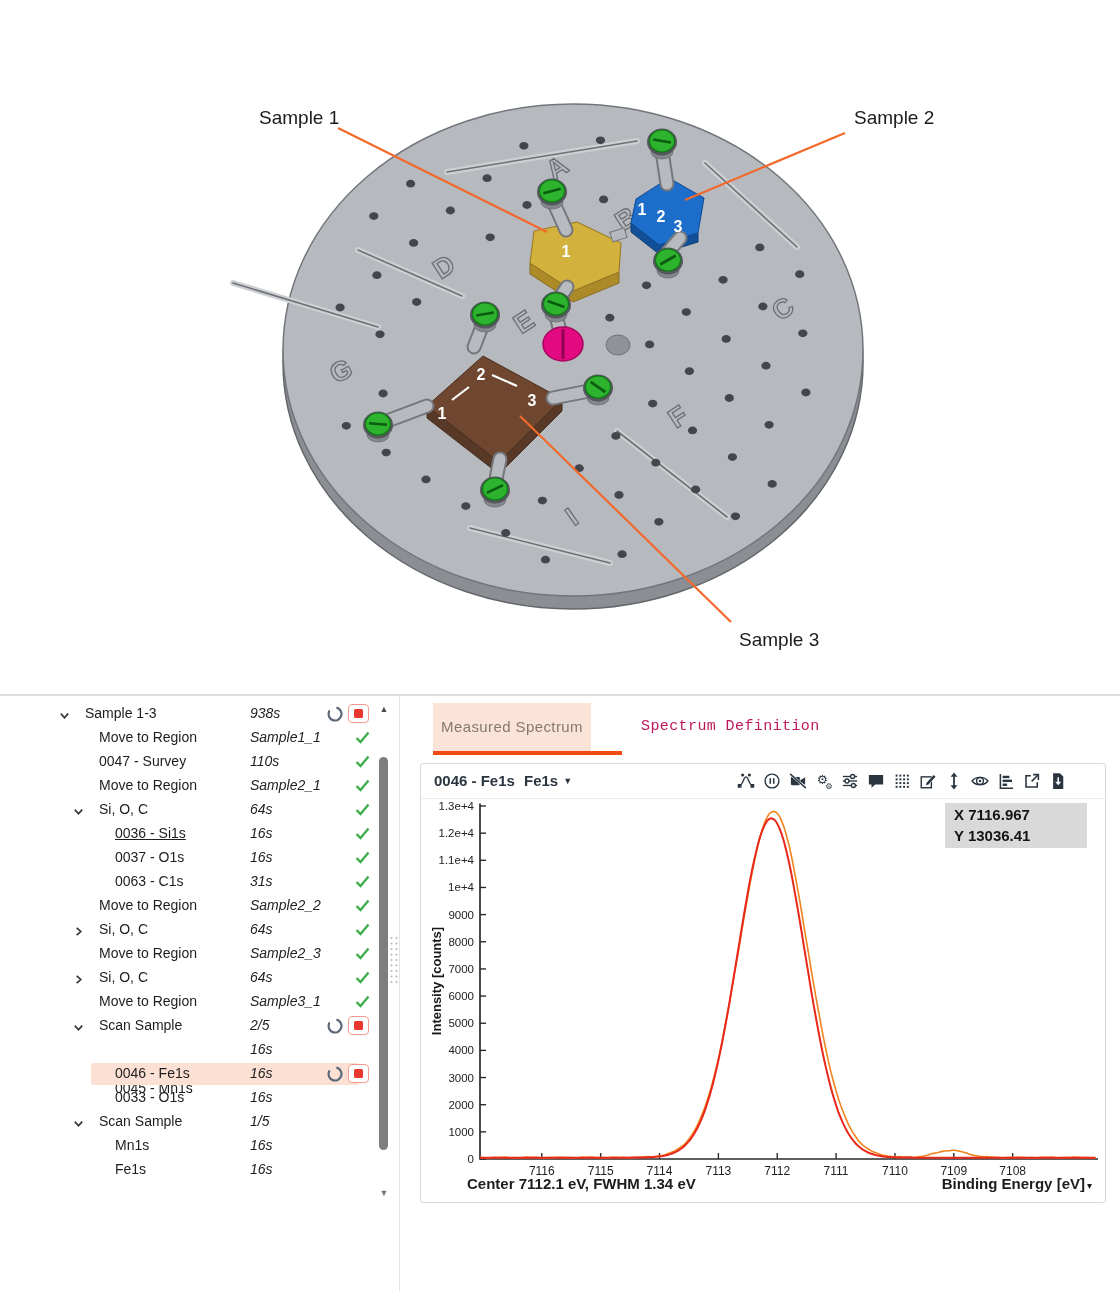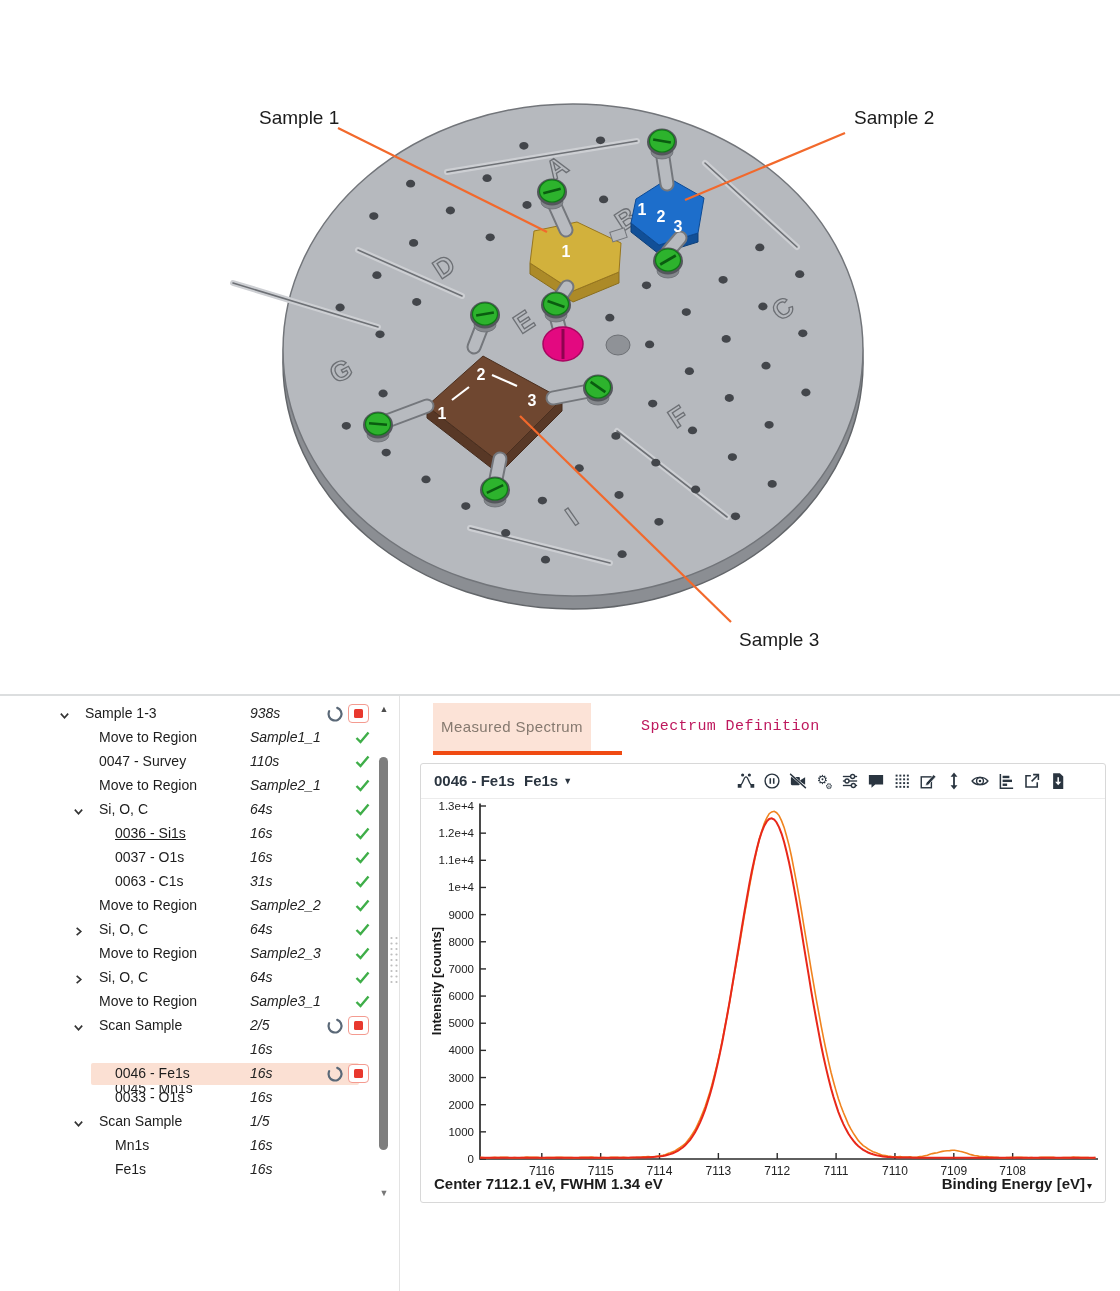--- a/index.html
+++ b/index.html
@@ -40,21 +40,21 @@
   #c-sel{position:absolute;left:103px;top:8px;font-size:15px;font-weight:bold;color:#2b3540;cursor:pointer;white-space:nowrap;}
   #c-sel .caret{font-size:9px;margin-left:5px;position:relative;top:-2px;}
   #toolbar{position:absolute;right:38px;top:8px;display:flex;gap:8px;}
   .tb-btn{width:18px;height:18px;cursor:pointer;}
   .tb-btn svg{display:block;}
   #plot{position:absolute;left:0;top:35px;}
   #readout{position:absolute;left:524px;top:39px;width:142px;background:#d9d9d9;font-size:15px;
            font-weight:600;color:#141414;line-height:21px;padding:1px 0 2px 9px;box-sizing:border-box;}
   #footer{position:absolute;left:13px;right:13px;top:406px;height:28px;line-height:28px;font-size:15px;
           font-weight:600;color:#1c1c1c;}
-  #f-left{float:left;}
+  #f-left{float:left;margin-left:33px;}
   #f-right{float:right;cursor:pointer;}
   #f-right .caret2{font-size:10px;margin-left:2px;}
 </style>
 </head>
 <body>
 
 <div class="stage">
 
   <svg id="plate" width="1120" height="692" viewBox="0 0 1120 692">
       <ellipse cx="573" cy="363" rx="290" ry="246" fill="#8b8e93" stroke="#63666a" stroke-width="1.5"></ellipse>
@@ -585,18 +585,22 @@
         <text x="473.94285714286787" y="376" text-anchor="middle" font-size="12" fill="#222">7110</text>
         <line x1="532.8000000000106" y1="360" x2="532.8000000000106" y2="354" stroke="#2b2b2b" stroke-width="1.4"></line>
         <text x="532.8000000000106" y="376" text-anchor="middle" font-size="12" fill="#222">7109</text>
         <line x1="591.6571428571535" y1="360" x2="591.6571428571535" y2="354" stroke="#2b2b2b" stroke-width="1.4"></line>
         <text x="591.6571428571535" y="376" text-anchor="middle" font-size="12" fill="#222">7108</text>
         <path d="M59 4.5 L59 360 L677 360" fill="none" stroke="#2b2b2b" stroke-width="1.7"></path>
         <text x="20" y="182" transform="rotate(-90 20 182)" text-anchor="middle" font-size="13" font-weight="bold" fill="#1a1a1a">Intensity [counts]</text>
         <polyline points="59.0,358.4 61.5,358.5 63.9,358.7 66.4,359.0 68.9,358.7 71.4,358.5 73.8,358.4 76.3,358.5 78.8,358.4 81.2,358.2 83.7,358.2 86.2,358.4 88.7,358.7 91.1,358.7 93.6,358.6 96.1,358.7 98.6,358.8 101.0,358.6 103.5,358.4 106.0,358.1 108.4,358.4 110.9,358.4 113.4,358.4 115.9,358.3 118.3,358.6 120.8,358.8 123.3,358.9 125.7,358.5 128.2,358.6 130.7,358.5 133.2,358.6 135.6,358.2 138.1,358.2 140.6,358.2 143.0,358.6 145.5,358.5 148.0,358.6 150.5,358.5 152.9,358.9 155.4,358.7 157.9,358.6 160.4,358.2 162.8,358.4 165.3,358.3 167.8,358.4 170.2,358.1 172.7,358.4 175.2,358.6 177.7,358.8 180.1,358.6 182.6,358.6 185.1,358.7 187.5,358.7 190.0,358.4 192.5,358.2 195.0,358.2 197.4,358.4 199.9,358.5 202.4,358.3 204.8,358.5 207.3,358.7 209.8,358.8 212.3,358.5 214.7,358.4 217.2,358.2 219.7,358.3 222.2,357.9 224.6,357.8 227.1,357.6 229.6,357.9 232.0,357.7 234.5,357.5 237.0,357.0 239.5,356.9 241.9,356.4 244.4,355.8 246.9,354.6 249.3,353.8 251.8,352.7 254.3,351.7 256.8,350.0 259.2,348.5 261.7,346.6 264.2,344.7 266.6,341.7 269.1,338.5 271.6,334.7 274.1,330.8 276.5,325.8 279.0,320.4 281.5,314.3 284.0,308.0 286.4,300.8 288.9,292.9 291.4,284.0 293.8,274.7 296.3,264.6 298.8,253.5 301.3,241.5 303.7,229.0 306.2,216.1 308.7,202.5 311.1,188.4 313.6,173.9 316.1,159.6 318.6,145.1 321.0,130.5 323.5,115.7 326.0,101.6 328.4,87.8 330.9,74.7 333.4,62.0 335.9,50.6 338.3,40.4 340.8,31.9 343.3,24.4 345.8,18.8 348.2,14.7 350.7,12.9 353.2,12.3 355.6,13.7 358.1,16.6 360.6,21.9 363.1,28.4 365.5,36.7 368.0,46.1 370.5,57.5 372.9,69.8 375.4,83.2 377.9,96.9 380.4,111.5 382.8,126.3 385.3,141.4 387.8,156.1 390.2,170.8 392.7,185.3 395.2,199.8 397.7,213.4 400.1,226.6 402.6,239.3 405.1,251.5 407.6,262.8 410.0,273.2 412.5,282.7 415.0,291.6 417.4,299.8 419.9,307.0 422.4,313.5 424.9,319.4 427.3,325.1 429.8,329.9 432.3,334.2 434.7,337.8 437.2,341.4 439.7,344.2 442.2,346.6 444.6,348.2 447.1,350.0 449.6,351.4 452.0,352.8 454.5,353.5 457.0,354.5 459.5,355.4 461.9,356.4 464.4,356.6 466.9,357.1 469.4,357.4 471.8,357.9 474.3,357.8 476.8,357.8 479.2,357.6 481.7,358.0 484.2,358.0 486.7,358.1 489.1,357.9 491.6,358.2 494.1,358.2 496.5,358.1 499.0,357.5 501.5,357.2 504.0,356.7 506.4,356.2 508.9,355.3 511.4,354.6 513.8,354.1 516.3,353.7 518.8,353.0 521.3,352.4 523.7,352.0 526.2,351.8 528.7,351.6 531.2,351.3 533.6,351.3 536.1,351.7 538.6,352.3 541.0,352.7 543.5,353.4 546.0,354.2 548.5,355.3 550.9,355.9 553.4,356.5 555.9,356.8 558.3,357.4 560.8,357.6 563.3,357.8 565.8,357.6 568.2,358.0 570.7,358.1 573.2,358.4 575.6,358.2 578.1,358.6 580.6,358.7 583.1,359.0 585.5,358.6 588.0,358.5 590.5,358.3 593.0,358.6 595.4,358.2 597.9,358.2 600.4,358.2 602.8,358.6 605.3,358.6 607.8,358.7 610.3,358.5 612.7,358.8 615.2,358.8 617.7,358.6 620.1,358.2 622.6,358.3 625.1,358.4 627.6,358.4 630.0,358.3 632.5,358.4 635.0,358.7 637.4,358.8 639.9,358.8 642.4,358.5 644.9,358.6 647.3,358.6 649.8,358.5 652.3,358.1 654.8,358.2 657.2,358.3 659.7,358.6 662.2,358.5 664.6,358.6 667.1,358.6 669.6,359.0 672.1,358.7 674.5,358.5 " fill="none" stroke="#f0831e" stroke-width="1.6" clip-path="url(#pc)"></polyline>
         <polyline points="59.0,358.7 61.5,358.7 63.9,358.7 66.4,358.7 68.9,358.7 71.4,358.7 73.8,358.7 76.3,358.7 78.8,358.7 81.2,358.7 83.7,358.7 86.2,358.7 88.7,358.7 91.1,358.7 93.6,358.7 96.1,358.7 98.6,358.7 101.0,358.7 103.5,358.7 106.0,358.7 108.4,358.7 110.9,358.7 113.4,358.7 115.9,358.7 118.3,358.7 120.8,358.7 123.3,358.7 125.7,358.7 128.2,358.7 130.7,358.7 133.2,358.7 135.6,358.7 138.1,358.7 140.6,358.7 143.0,358.7 145.5,358.7 148.0,358.7 150.5,358.7 152.9,358.7 155.4,358.7 157.9,358.7 160.4,358.7 162.8,358.7 165.3,358.7 167.8,358.7 170.2,358.7 172.7,358.7 175.2,358.7 177.7,358.7 180.1,358.7 182.6,358.7 185.1,358.7 187.5,358.7 190.0,358.7 192.5,358.7 195.0,358.7 197.4,358.7 199.9,358.7 202.4,358.7 204.8,358.7 207.3,358.7 209.8,358.6 212.3,358.6 214.7,358.6 217.2,358.6 219.7,358.5 222.2,358.5 224.6,358.4 227.1,358.3 229.6,358.2 232.0,358.0 234.5,357.8 237.0,357.6 239.5,357.3 241.9,356.9 244.4,356.4 246.9,355.8 249.3,355.1 251.8,354.2 254.3,353.1 256.8,351.9 259.2,350.3 261.7,348.5 264.2,346.3 266.6,343.7 269.1,340.8 271.6,337.3 274.1,333.3 276.5,328.8 279.0,323.6 281.5,317.7 284.0,311.1 286.4,303.8 288.9,295.6 291.4,286.7 293.8,276.9 296.3,266.3 298.8,254.9 301.3,242.7 303.7,229.8 306.2,216.3 308.7,202.2 311.1,187.6 313.6,172.6 316.1,157.5 318.6,142.3 321.0,127.3 323.5,112.5 326.0,98.2 328.4,84.6 330.9,71.8 333.4,60.1 335.9,49.6 338.3,40.4 340.8,32.8 343.3,26.7 345.8,22.4 348.2,20.0 350.7,19.3 353.2,20.5 355.6,23.5 358.1,28.3 360.6,34.8 363.1,42.9 365.5,52.4 368.0,63.3 370.5,75.4 372.9,88.4 375.4,102.2 377.9,116.7 380.4,131.5 382.8,146.7 385.3,161.8 387.8,176.9 390.2,191.8 392.7,206.3 395.2,220.2 397.7,233.6 400.1,246.3 402.6,258.2 405.1,269.4 407.6,279.8 410.0,289.3 412.5,298.0 415.0,305.9 417.4,313.1 419.9,319.4 422.4,325.1 424.9,330.1 427.3,334.5 429.8,338.3 432.3,341.7 434.7,344.5 437.2,347.0 439.7,349.0 442.2,350.8 444.6,352.2 447.1,353.5 449.6,354.5 452.0,355.3 454.5,356.0 457.0,356.6 459.5,357.0 461.9,357.4 464.4,357.7 466.9,357.9 469.4,358.1 471.8,358.2 474.3,358.3 476.8,358.4 479.2,358.5 481.7,358.5 484.2,358.6 486.7,358.6 489.1,358.6 491.6,358.7 494.1,358.7 496.5,358.7 499.0,358.7 501.5,358.7 504.0,358.7 506.4,358.7 508.9,358.7 511.4,358.7 513.8,358.7 516.3,358.7 518.8,358.7 521.3,358.7 523.7,358.7 526.2,358.7 528.7,358.7 531.2,358.7 533.6,358.7 536.1,358.7 538.6,358.7 541.0,358.7 543.5,358.7 546.0,358.7 548.5,358.7 550.9,358.7 553.4,358.7 555.9,358.7 558.3,358.7 560.8,358.7 563.3,358.7 565.8,358.7 568.2,358.7 570.7,358.7 573.2,358.7 575.6,358.7 578.1,358.7 580.6,358.7 583.1,358.7 585.5,358.7 588.0,358.7 590.5,358.7 593.0,358.7 595.4,358.7 597.9,358.7 600.4,358.7 602.8,358.7 605.3,358.7 607.8,358.7 610.3,358.7 612.7,358.7 615.2,358.7 617.7,358.7 620.1,358.7 622.6,358.7 625.1,358.7 627.6,358.7 630.0,358.7 632.5,358.7 635.0,358.7 637.4,358.7 639.9,358.7 642.4,358.7 644.9,358.7 647.3,358.7 649.8,358.7 652.3,358.7 654.8,358.7 657.2,358.7 659.7,358.7 662.2,358.7 664.6,358.7 667.1,358.7 669.6,358.7 672.1,358.7 674.5,358.7 " fill="none" stroke="#e8281a" stroke-width="2" clip-path="url(#pc)"></polyline>
       </svg>
+    <div id="readout">
+      <div>X 7116.967</div>
+      <div>Y 13036.41</div>
+    </div>
     <div id="footer">
       <span id="f-left">Center 7112.1 eV, FWHM 1.34 eV</span>
       <span id="f-right"><span>Binding Energy [eV]</span><span class="caret2">▾</span></span>
     </div>
   </div>
 </div>
 
 </body></html>

